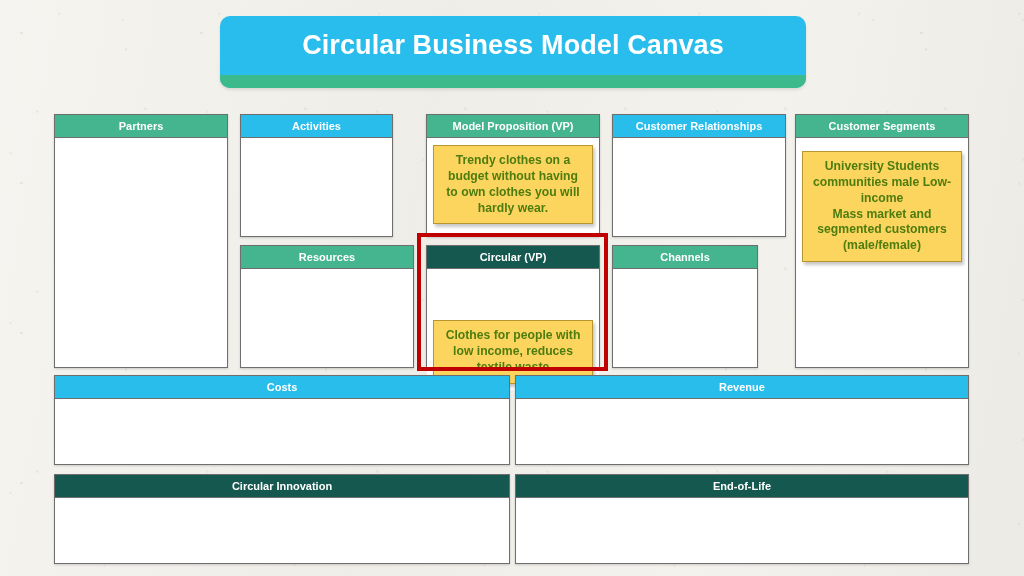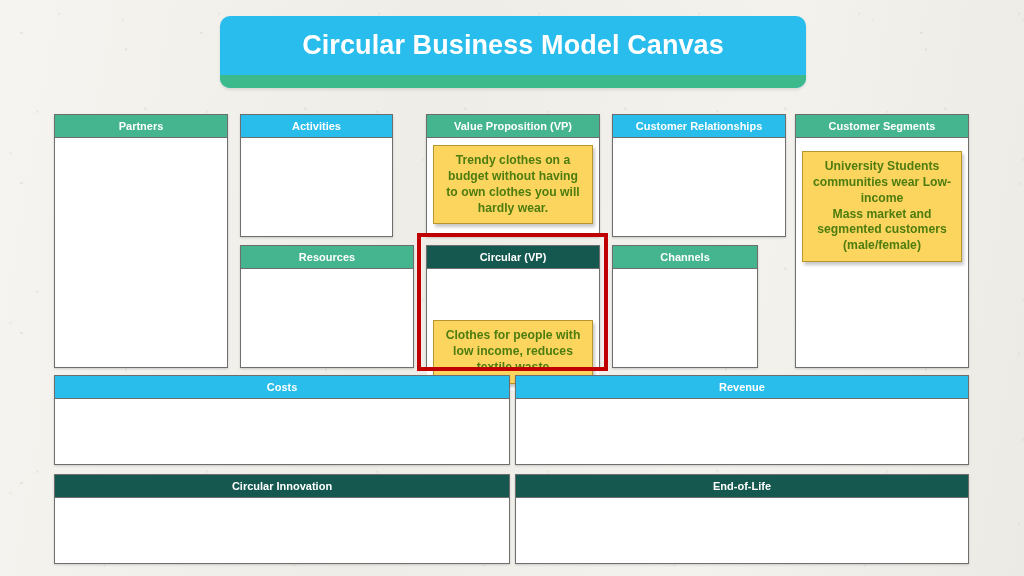--- a/index.html
+++ b/index.html
@@ -152,21 +152,21 @@
     <div class="bhead hd-cyan">Activities</div>
     <div class="bbody"></div>
   </div>
 
   <div class="block" style="left:240px; top:245px; width:174px; height:123px;">
     <div class="bhead hd-green">Resources</div>
     <div class="bbody"></div>
   </div>
 
   <div class="block" style="left:426px; top:114px; width:174px; height:123px;">
-    <div class="bhead hd-green">Value Proposition (VP)</div>
+    <div class="bhead hd-green">Model Proposition (VP)</div>
     <div class="bbody">
       <div class="note">
         <span class="nline">Trendy clothes on a</span>
         <span class="nline">budget without having</span>
         <span class="nline">to own clothes you will</span>
         <span class="nline">hardly wear.</span>
       </div>
     </div>
   </div>
 
@@ -190,21 +190,21 @@
   <div class="block" style="left:612px; top:245px; width:146px; height:123px;">
     <div class="bhead hd-green">Channels</div>
     <div class="bbody"></div>
   </div>
 
   <div class="block" style="left:795px; top:114px; width:174px; height:254px;">
     <div class="bhead hd-green">Customer Segments</div>
     <div class="bbody">
       <div class="note" style="margin-top:6px;">
         <span class="nline">University Students</span>
-        <span class="nline">communities wear Low-</span>
+        <span class="nline">communities male Low-</span>
         <span class="nline">income</span>
         <span class="nline">Mass market and</span>
         <span class="nline">segmented customers</span>
         <span class="nline">(male/female)</span>
       </div>
     </div>
   </div>
 
   <div class="block" style="left:54px; top:375px; width:456px; height:90px;">
     <div class="bhead hd-cyan">Costs</div>

